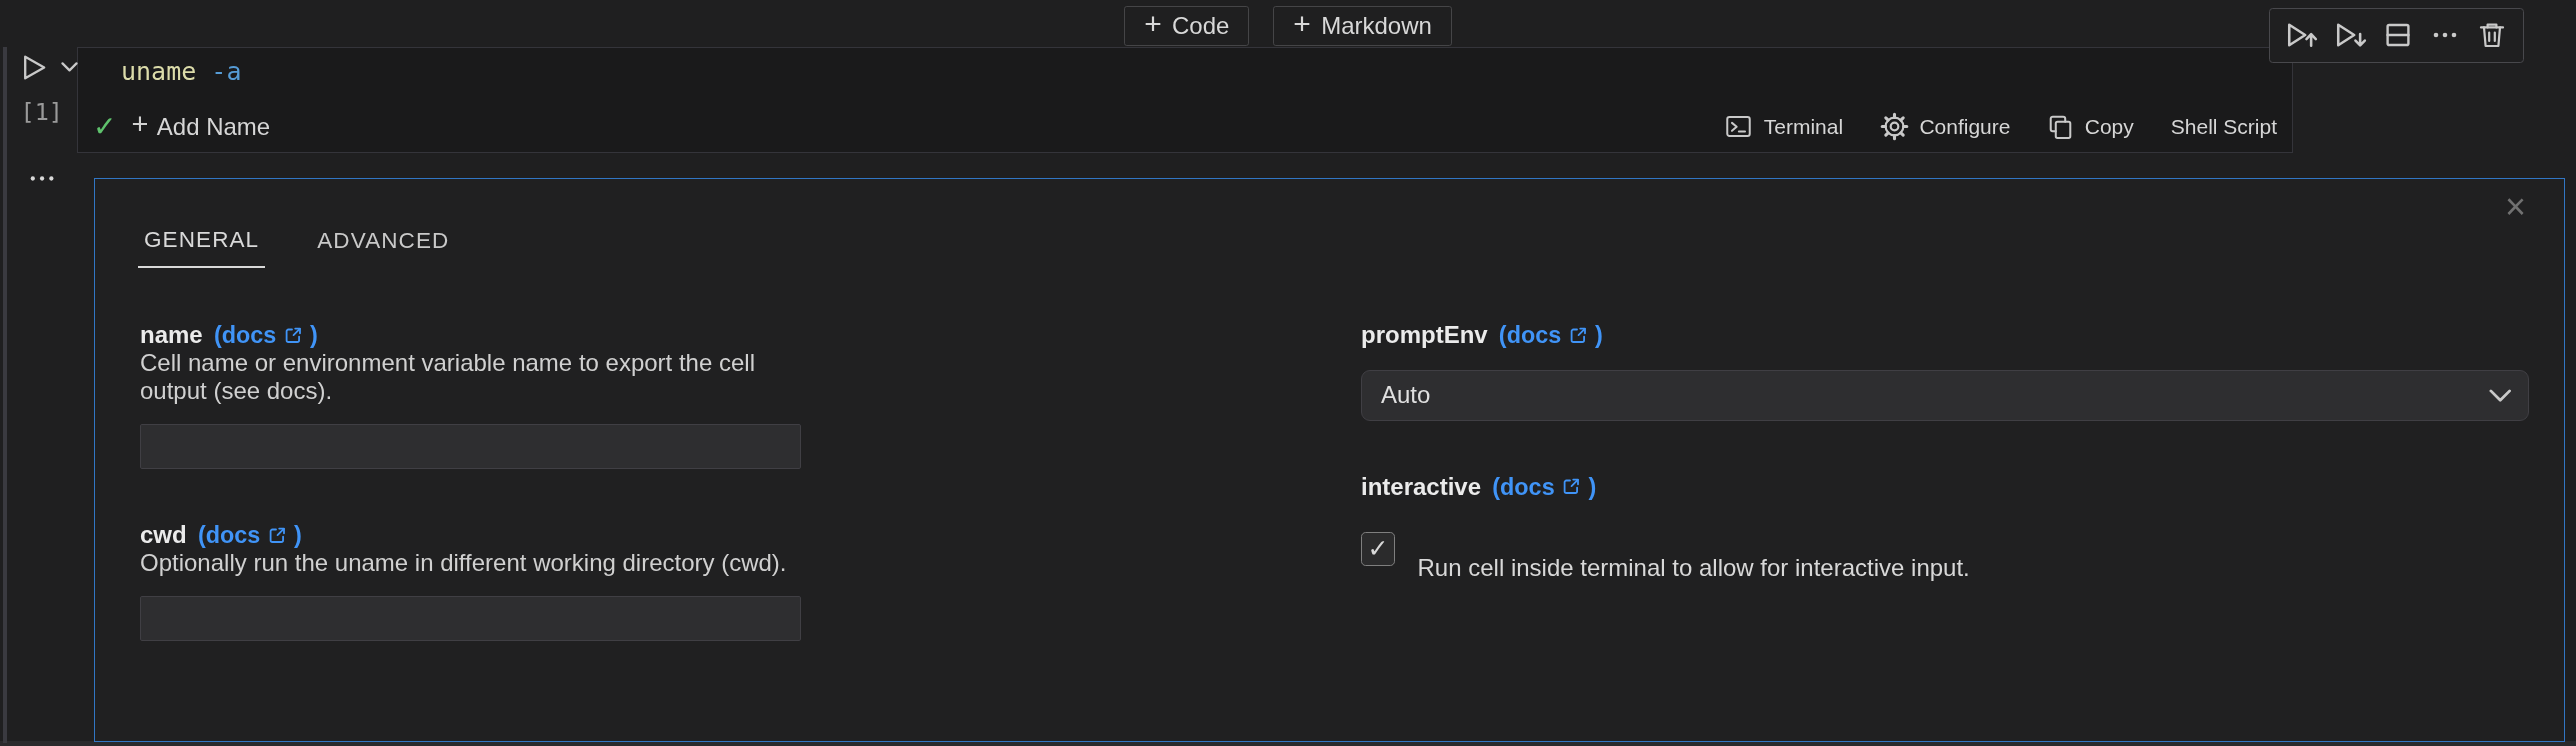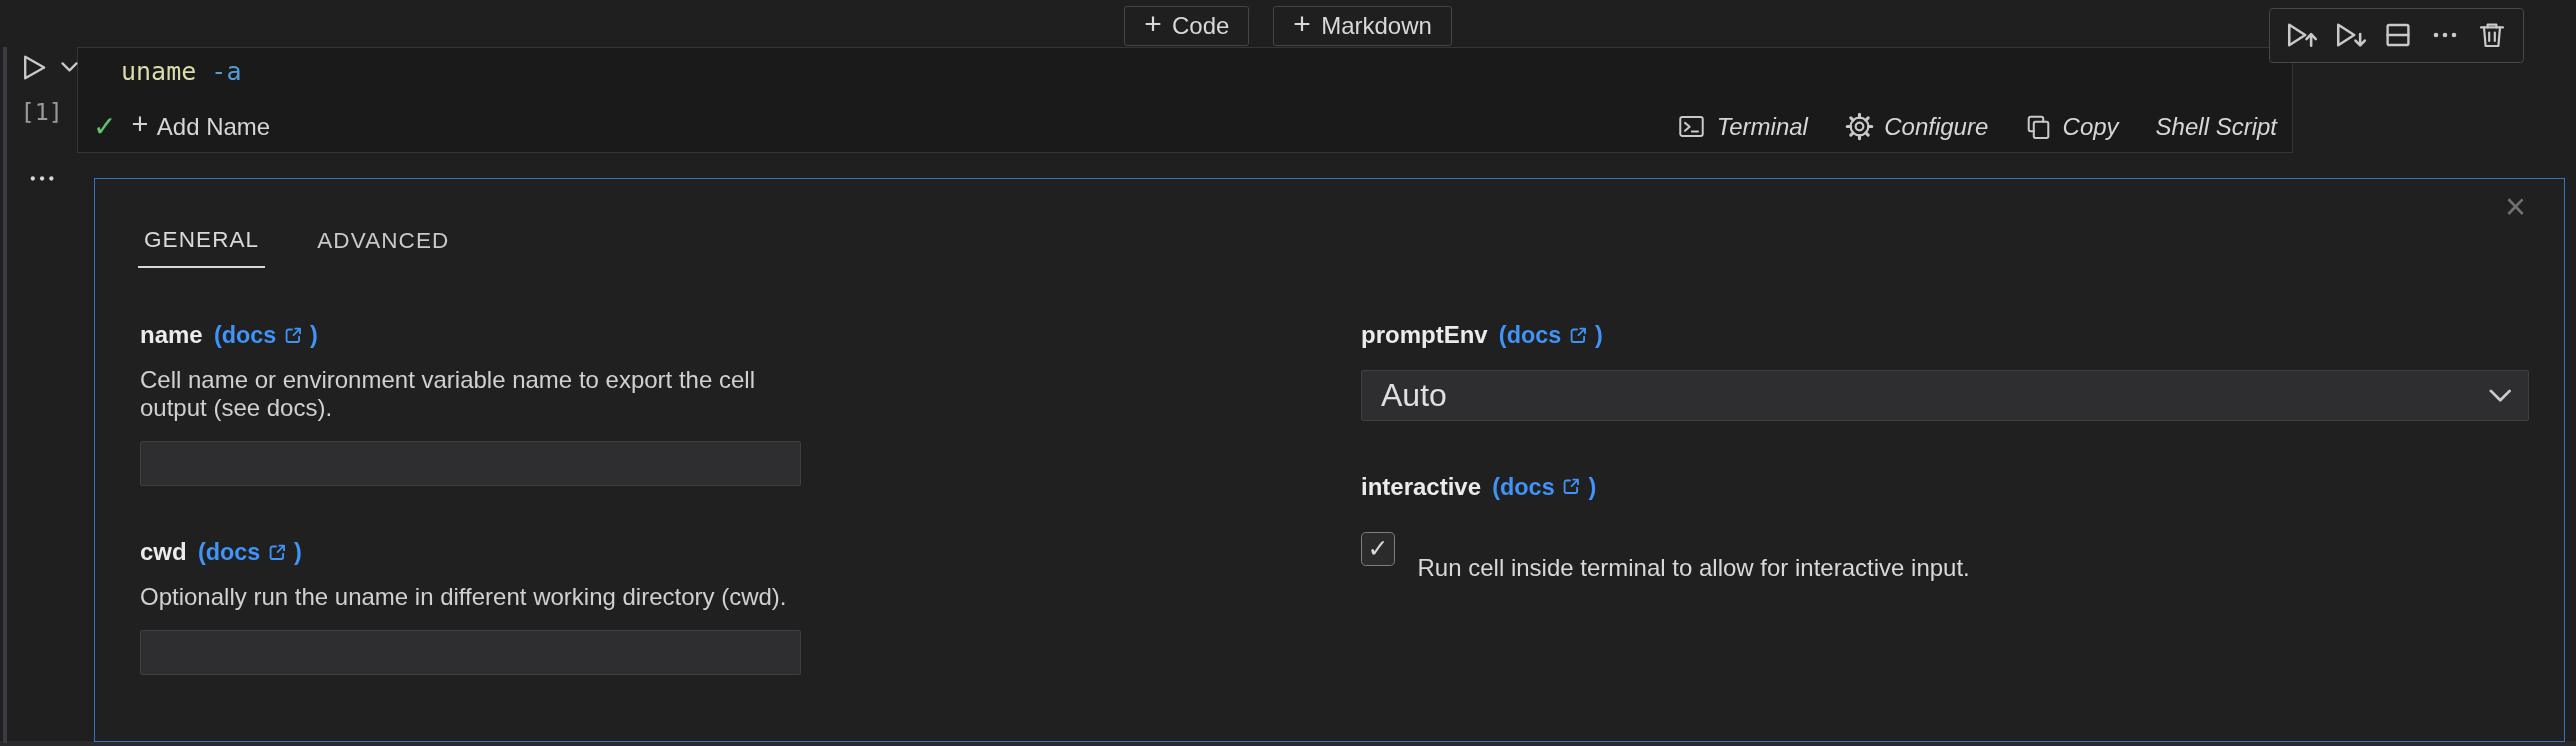--- a/index.html
+++ b/index.html
@@ -34,42 +34,42 @@
     border:0.9px solid #34343a;box-sizing:border-box;}
   .code-line{position:absolute;left:43px;top:9.4px;font-family:"DejaVu Sans Mono",monospace;font-size:25px;line-height:30px;white-space:pre;}
   .tok-cmd{color:#dcdcaa;}
   .tok-flag{color:#569cd6;}
   .cell-status{position:absolute;left:15px;right:15px;bottom:5.6px;height:39px;display:flex;align-items:center;font-size:24px;color:#d6d6d6;}
   .status-left{display:flex;align-items:center;}
   .success-check{color:#5fc26d;font-size:28px;margin-right:15px;line-height:1;}
   .addname-btn{display:flex;align-items:center;background:none;border:none;color:#d6d6d6;font-size:24px;cursor:pointer;padding:0;}
   .addname-btn .plus{font-size:29px;font-weight:300;margin-right:8.4px;line-height:1;transform:translateY(-1.9px);color:#d2d2d2;}
   .status-right{margin-left:auto;display:flex;align-items:center;gap:37px;}
-  .status-action{display:flex;align-items:center;gap:10.3px;background:none;border:none;color:#d6d6d6;font-size:24px;cursor:pointer;padding:0;font-style:italic;}
+  .status-action{display:flex;align-items:center;gap:10.3px;background:none;border:none;color:#d6d6d6;font-size:21px;cursor:pointer;padding:0;}
   .lang-pick{color:#d6d6d6;}
 
   
   .panel{position:absolute;left:94px;top:178px;width:2471px;height:564px;box-sizing:border-box;
     background:#202021;border:1.9px solid #3176c4;z-index:2;}
   .panel-close{position:absolute;top:9.4px;right:32px;font-size:36px;font-weight:300;color:#717171;background:none;border:none;cursor:pointer;line-height:1;}
   .tabs{position:absolute;left:43px;top:47px;display:flex;gap:46px;}
   .tab{font-size:22.5px;letter-spacing:1.1px;color:#c9c9c9;padding-bottom:13px;background:none;border:none;cursor:pointer;}
   .tab.active{color:#d9d9d9;border-bottom:2.8px solid #d8d8d8;}
 
   .col-left{position:absolute;left:45px;top:142px;width:661px;}
   .col-right{position:absolute;left:1266px;top:142px;width:1168px;text-align:center;}
   .field + .field{margin-top:52px;}
   .field-label{font-size:24px;font-weight:bold;color:#ebebeb;line-height:28px;display:flex;align-items:center;}
   .docs{display:inline-flex;align-items:center;color:#4094f7;font-weight:600;font-size:23.4px;margin-left:11.2px;cursor:pointer;}
   .docs .ext-ico{margin:0 6.6px 0 6.6px;}
-  .field-desc{margin-top:17px;font-size:24px;font-weight:normal;color:#d0d0d0;line-height:28px;}
+  .field-desc{margin-top:0;font-size:24px;font-weight:normal;color:#d0d0d0;line-height:28px;}
   .text-input{margin-top:19px;width:100%;height:45px;box-sizing:border-box;background:#2e2e30;
     border:0.9px solid #403f44;border-radius:1.9px;padding:0 13px;color:#dddddd;font-size:24px;font-family:"Liberation Sans",sans-serif;}
   .select{margin-top:20.6px;position:relative;height:51px;box-sizing:border-box;background:#2e2e30;
-    border:0.9px solid #403f44;border-radius:2px;display:flex;align-items:center;padding:0 19px;font-size:32px;color:#e0e0e0;cursor:pointer;}
+    border:0.9px solid #403f44;border-radius:9px;display:flex;align-items:center;padding:0 19px;font-size:24px;color:#e0e0e0;cursor:pointer;}
   .select .chev{position:absolute;right:17px;top:50%;transform:translateY(-40%);}
   .checkbox-row{margin-top:15px;display:flex;align-items:center;gap:22.5px;}
   .checkbox{width:34px;height:34px;box-sizing:border-box;background:#2b2b2c;border:0.9px solid #7f7f7f;border-radius:4.7px;
     display:flex;align-items:center;justify-content:center;color:#d8d8d8;font-size:25px;cursor:pointer;}
   .checkbox-label{font-size:24px;color:#d8d8d8;margin-top:38px;}
 
   .bottom-strip{position:absolute;left:0;top:741px;width:2576px;height:5.6px;background:#2a2a2c;z-index:1;}
 </style>
 </head>
 <body>

